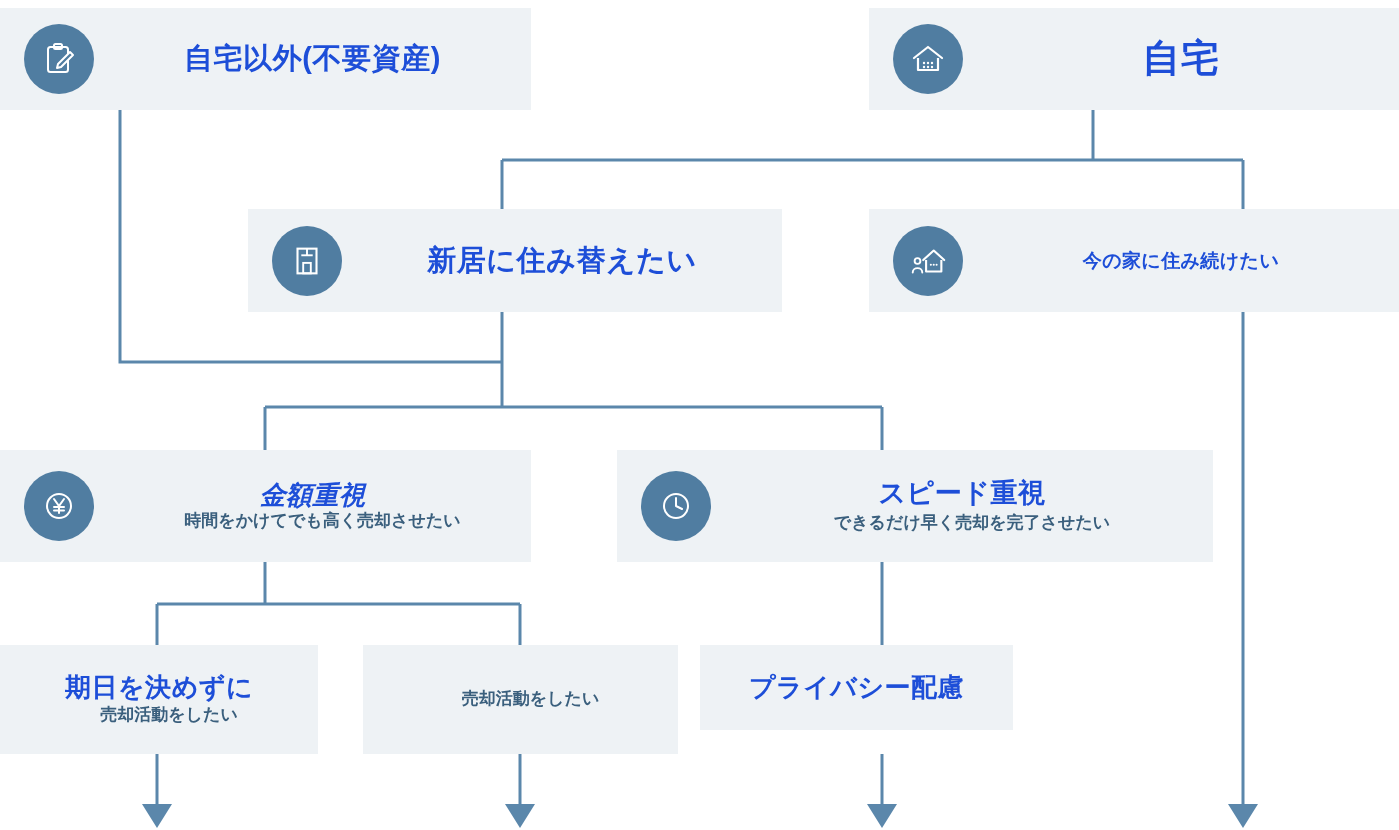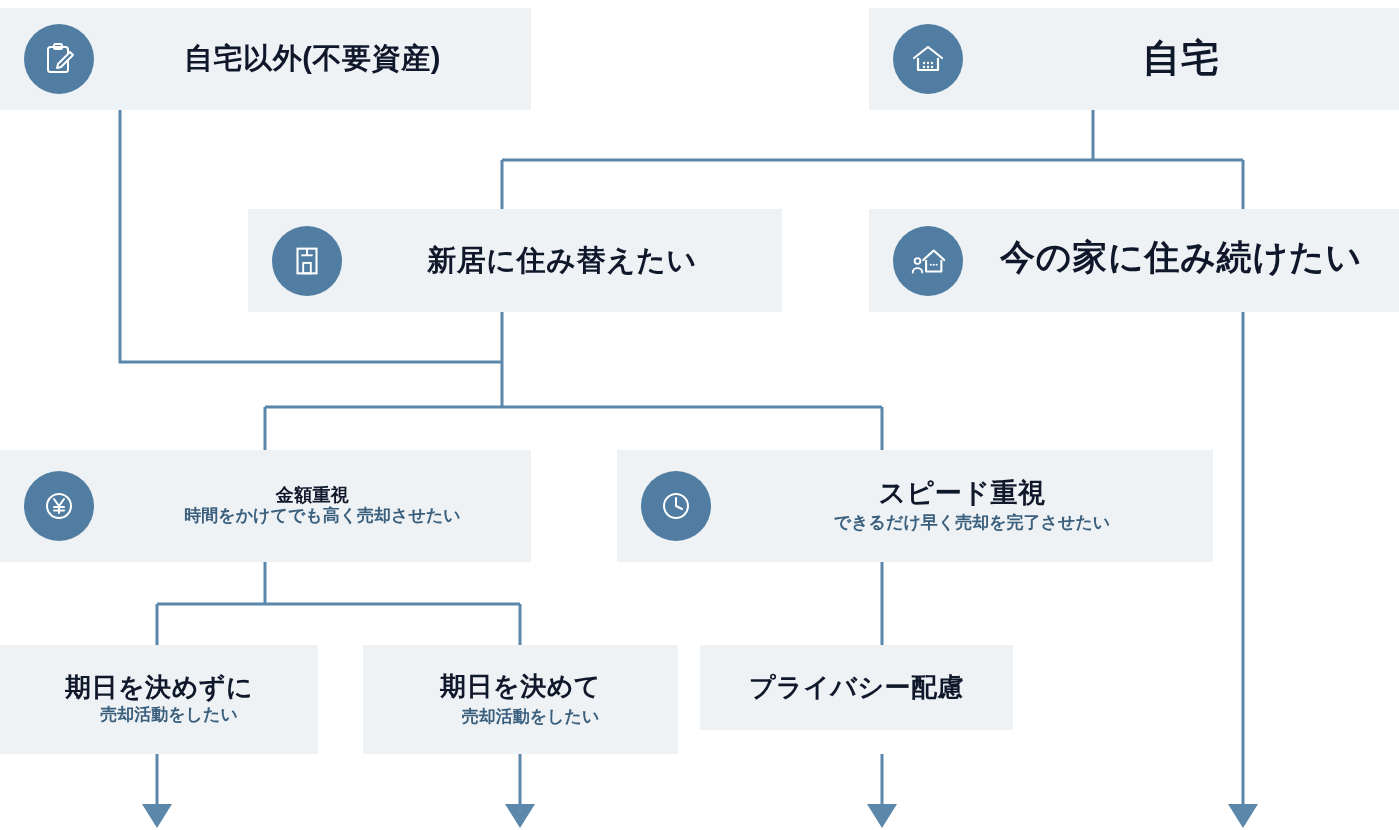--- a/index.html
+++ b/index.html
@@ -7,30 +7,30 @@
        font-family:"Liberation Sans","DejaVu Sans",sans-serif;}
   #stage{position:absolute;left:0;top:0;width:1399px;height:830px;}
   #wires{position:absolute;left:0;top:0;width:1399px;height:830px;}
   .node{position:absolute;background:#eef2f5;display:flex;align-items:center;box-sizing:border-box;}
   .node.icon-node{padding-left:24px;}
   .node.plain{justify-content:center;text-align:center;}
   .ic{width:70px;height:70px;border-radius:50%;background:#507da1;
       flex:0 0 70px;display:flex;align-items:center;justify-content:center;}
   .ic svg{display:block;}
   .txt{flex:1;display:flex;flex-direction:column;align-items:center;justify-content:center;}
-  .ttl{color:#0f172a;font-weight:bold;letter-spacing:.02em;line-height:1.15;}
+  .ttl{color:#1d4ed8;font-weight:bold;letter-spacing:.02em;line-height:1.15;}
   .sub{color:#3f6customcolor;}
   .sub{color:#3d6customa;padding-left:20px;}
   .sub{color:#3a5f7d;font-weight:bold;line-height:1.2;}
   
   #n-other .ttl{font-size:29px;}
   #n-home .ttl{font-size:38px;}
   #n-move .ttl{font-size:29px;}
-  #n-stay .ttl{font-size:35px;font-family:Liberation Mono, monospace;}
-  #n-price .ttl{font-size:18px;margin-bottom:0;}
+  #n-stay .ttl{font-size:19px;}
+  #n-price .ttl{font-size:26px;margin-bottom:0;font-style:italic;}
   #n-price .sub{font-size:17px;}
   #n-speed .ttl{font-size:27px;margin-bottom:4px;}
   #n-speed .sub{font-size:17px;}
   #n-nodate .ttl{font-size:26px;margin-bottom:2px;}
   #n-nodate .sub{font-size:17px;}
   #n-date .ttl{font-size:26px;margin-bottom:5px;}
   #n-date .sub{font-size:17px;}
   #n-privacy .ttl{font-size:26px;}
 </style>
 </head>
@@ -167,21 +167,20 @@
 
   <div class="node plain" id="n-nodate" style="left:0px;top:645px;width:318px;height:109px;">
     <div class="txt">
       <div class="ttl">期日を決めずに</div>
       <div class="sub">売却活動をしたい</div>
     </div>
   </div>
 
   <div class="node plain" id="n-date" style="left:363px;top:645px;width:315px;height:109px;">
     <div class="txt">
-      <div class="ttl">期日を決めて</div>
       <div class="sub">売却活動をしたい</div>
     </div>
   </div>
 
   <div class="node plain" id="n-privacy" style="left:700px;top:645px;width:313px;height:85px;">
     <div class="txt">
       <div class="ttl">プライバシー配慮</div>
     </div>
   </div>
 

